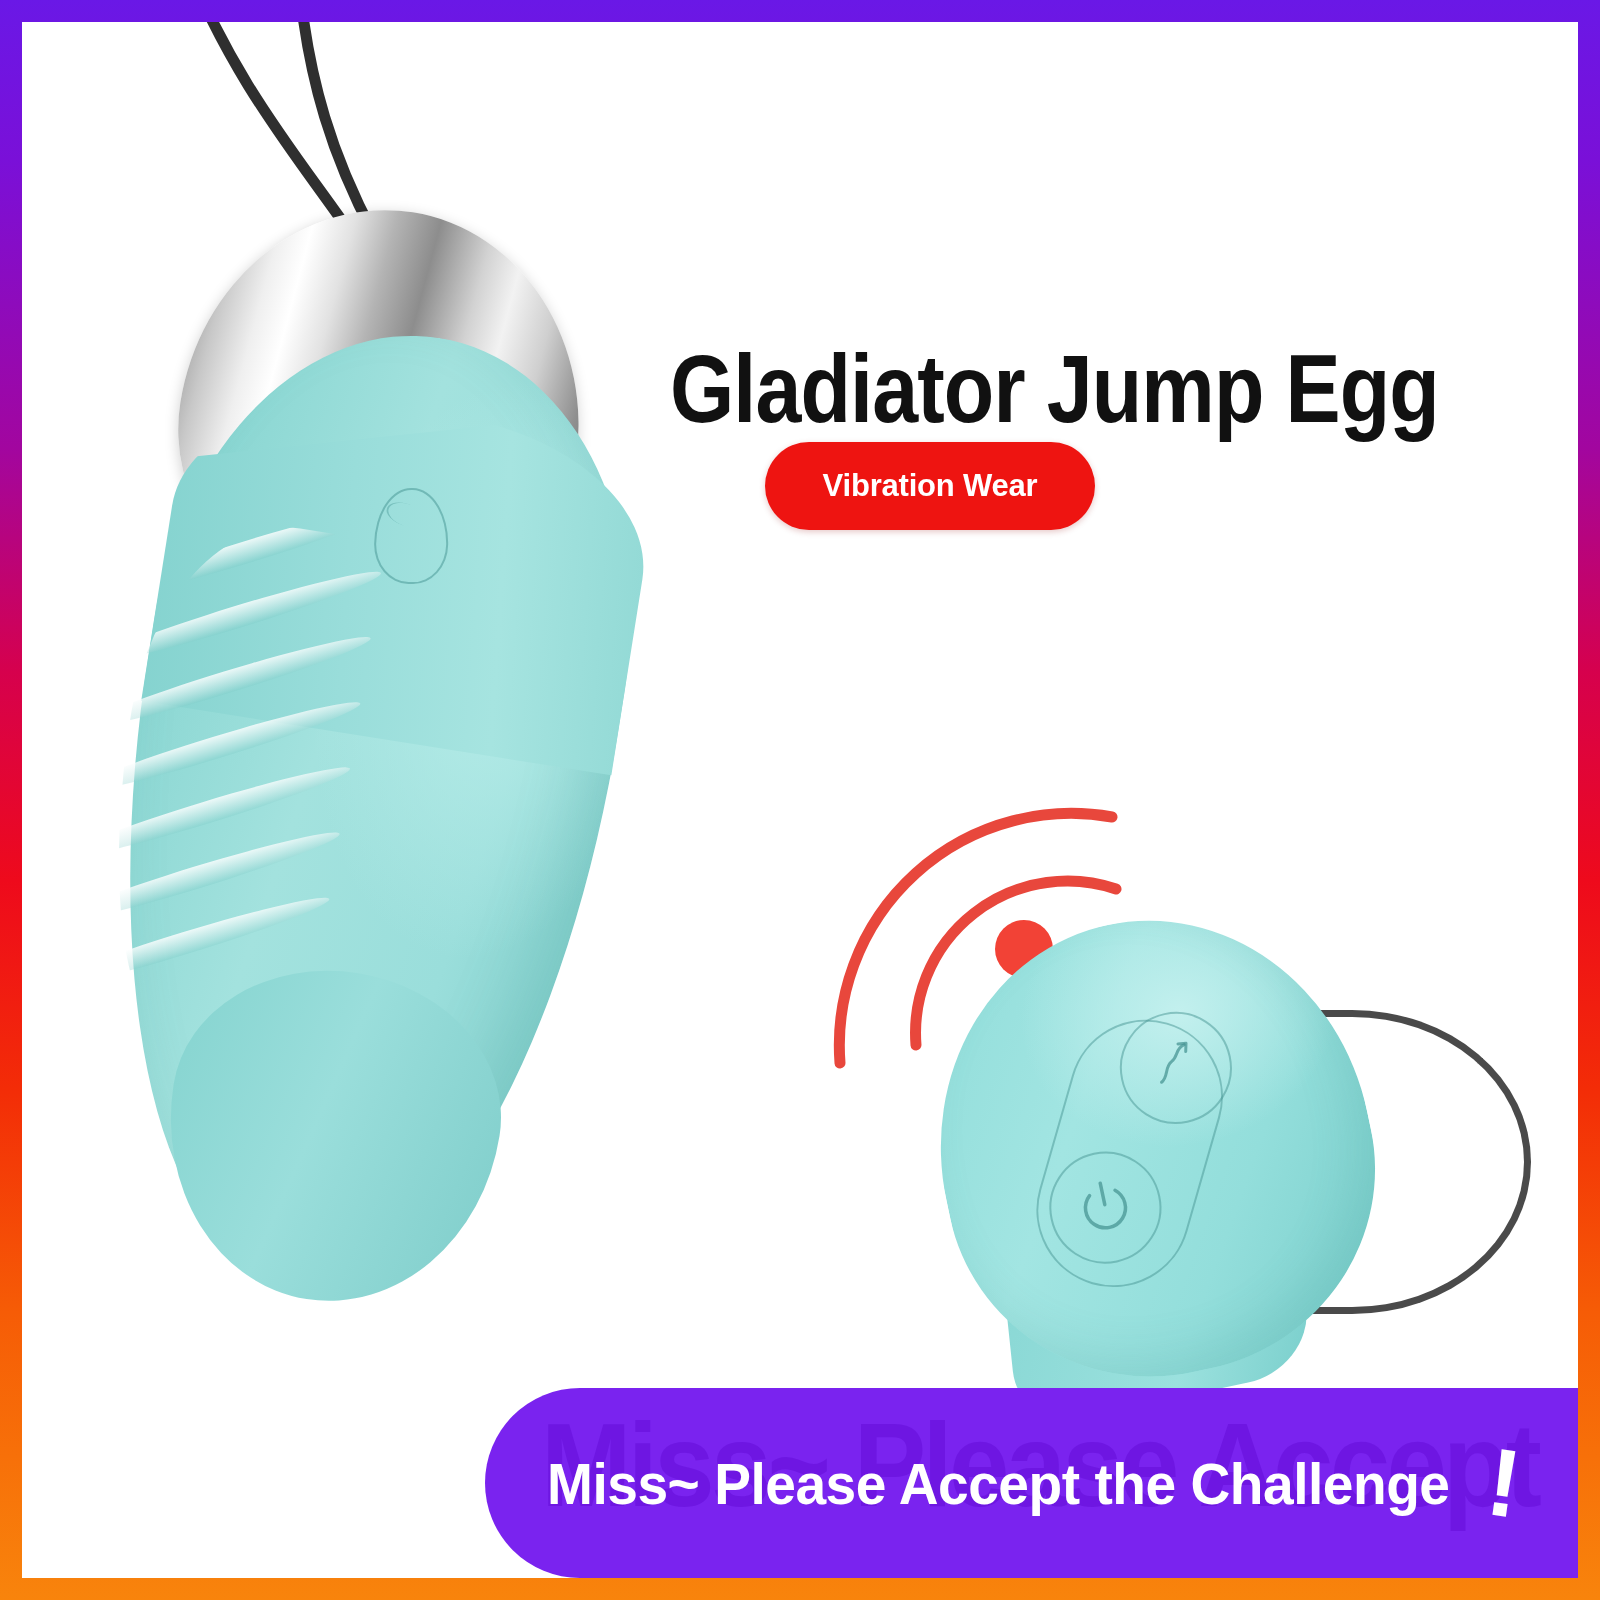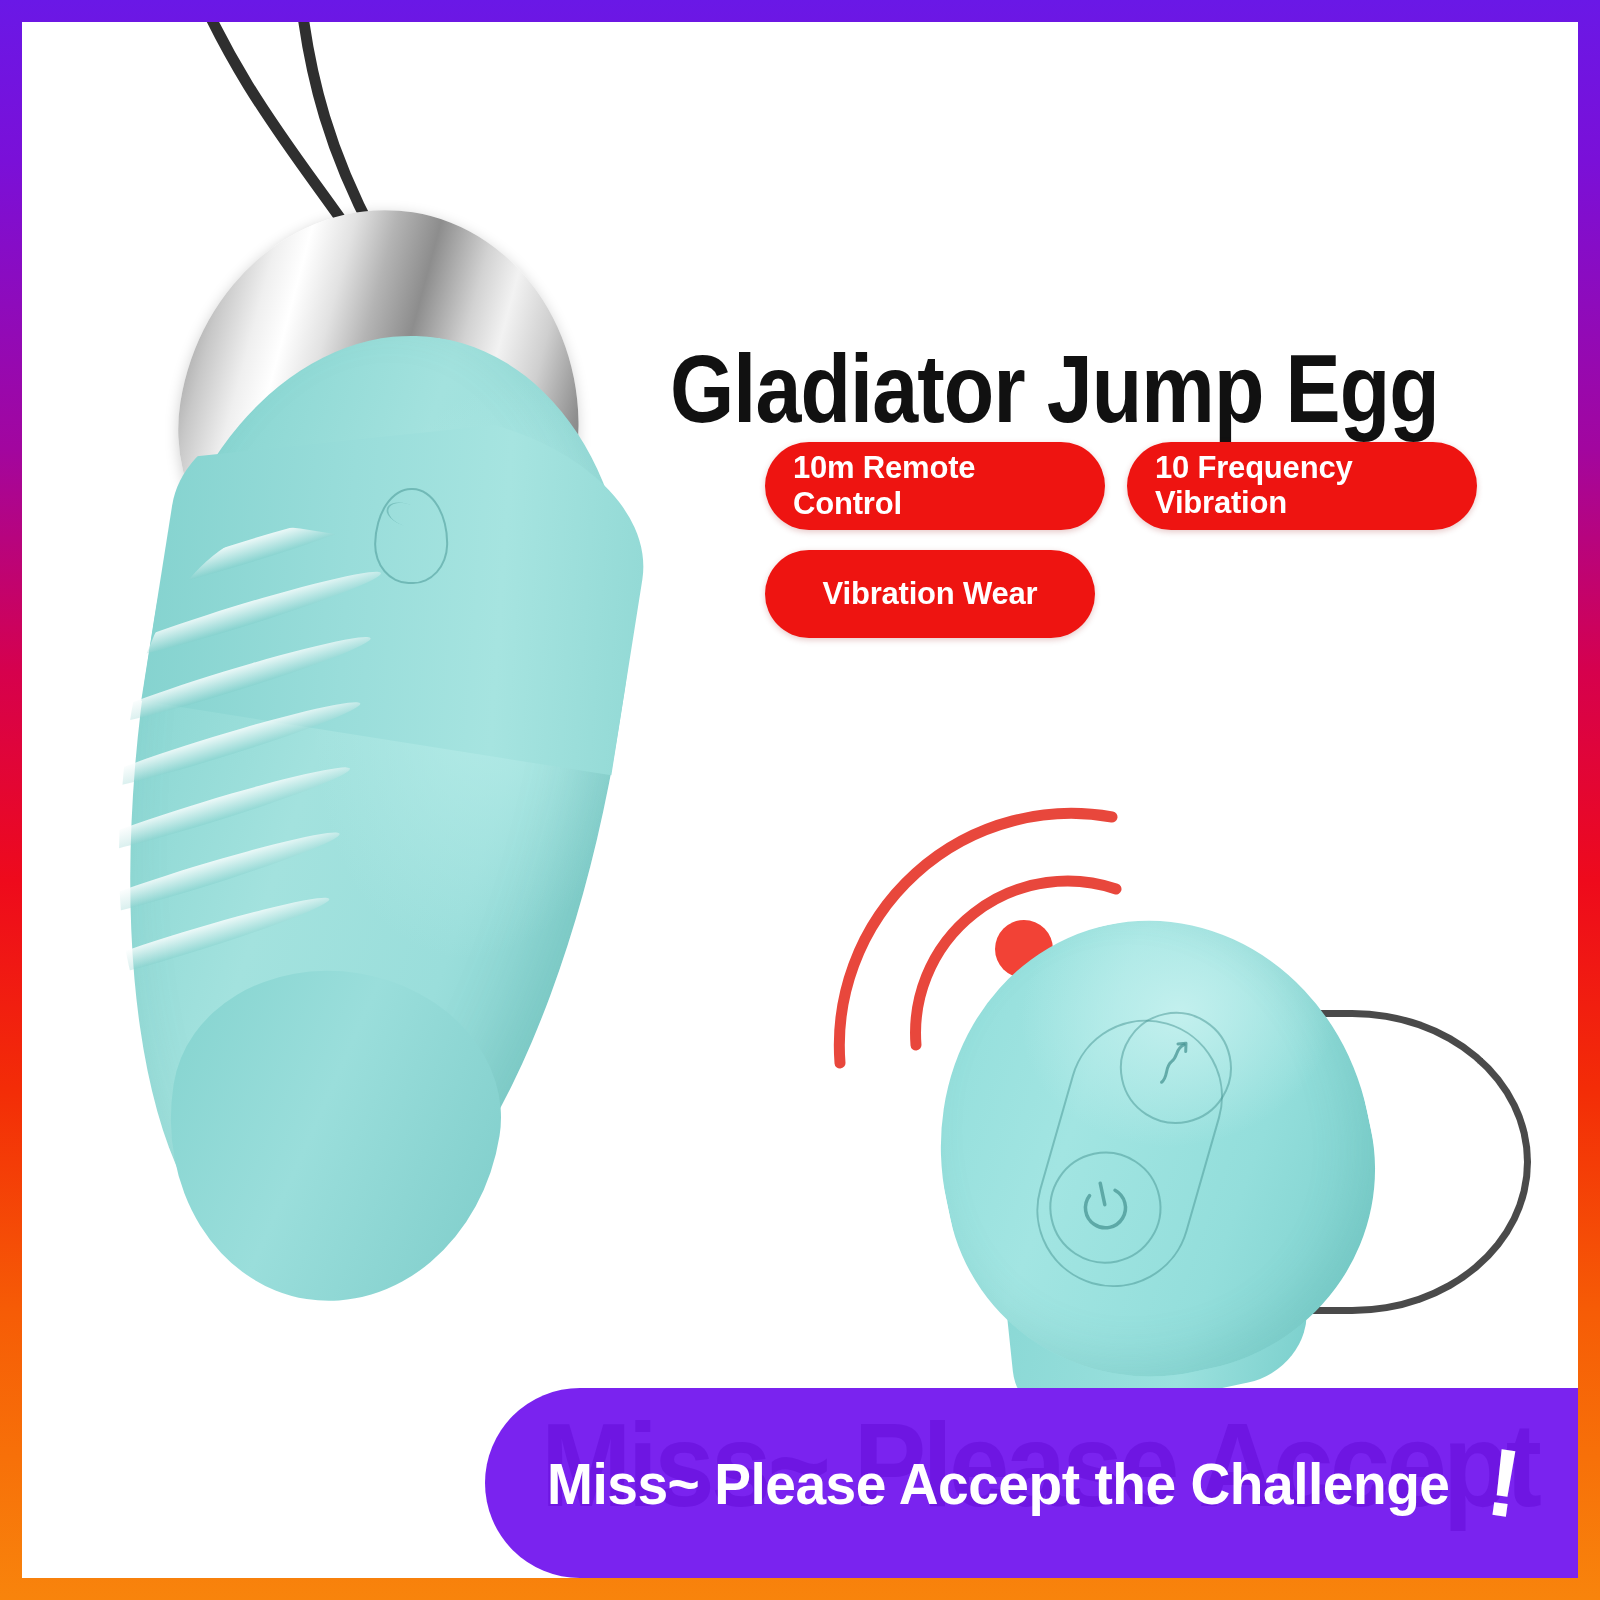--- a/index.html
+++ b/index.html
@@ -387,31 +387,20 @@
         </div>
 
         <div class="egg-logo"></div>
       </div>
     </div>
 
     <h1 class="title">Gladiator Jump Egg</h1>
 
     <div class="badges">
       <div class="badge-row">
-        <div class="badge w1">
-          <span>10m Remote Control</span>
-        </div>
-        <div class="badge w2">
-          <span class="two-line">
-            <span>10 Frequency</span><br>
-            <span>Vibration</span>
-          </span>
-        </div>
-      </div>
-      <div class="badge-row">
         <div class="badge w4">
           <span>Vibration Wear</span>
         </div>
       </div>
     </div>
 
     <div class="signal">
       <svg viewBox="0 0 320 300" width="320" height="300">
         <path d="M 28 286 A 232 232 0 0 1 300 40" stroke="#e8473c" stroke-width="11" fill="none" stroke-linecap="round"></path>
         <path d="M 104 268 A 152 152 0 0 1 304 112" stroke="#e8473c" stroke-width="11" fill="none" stroke-linecap="round"></path>

